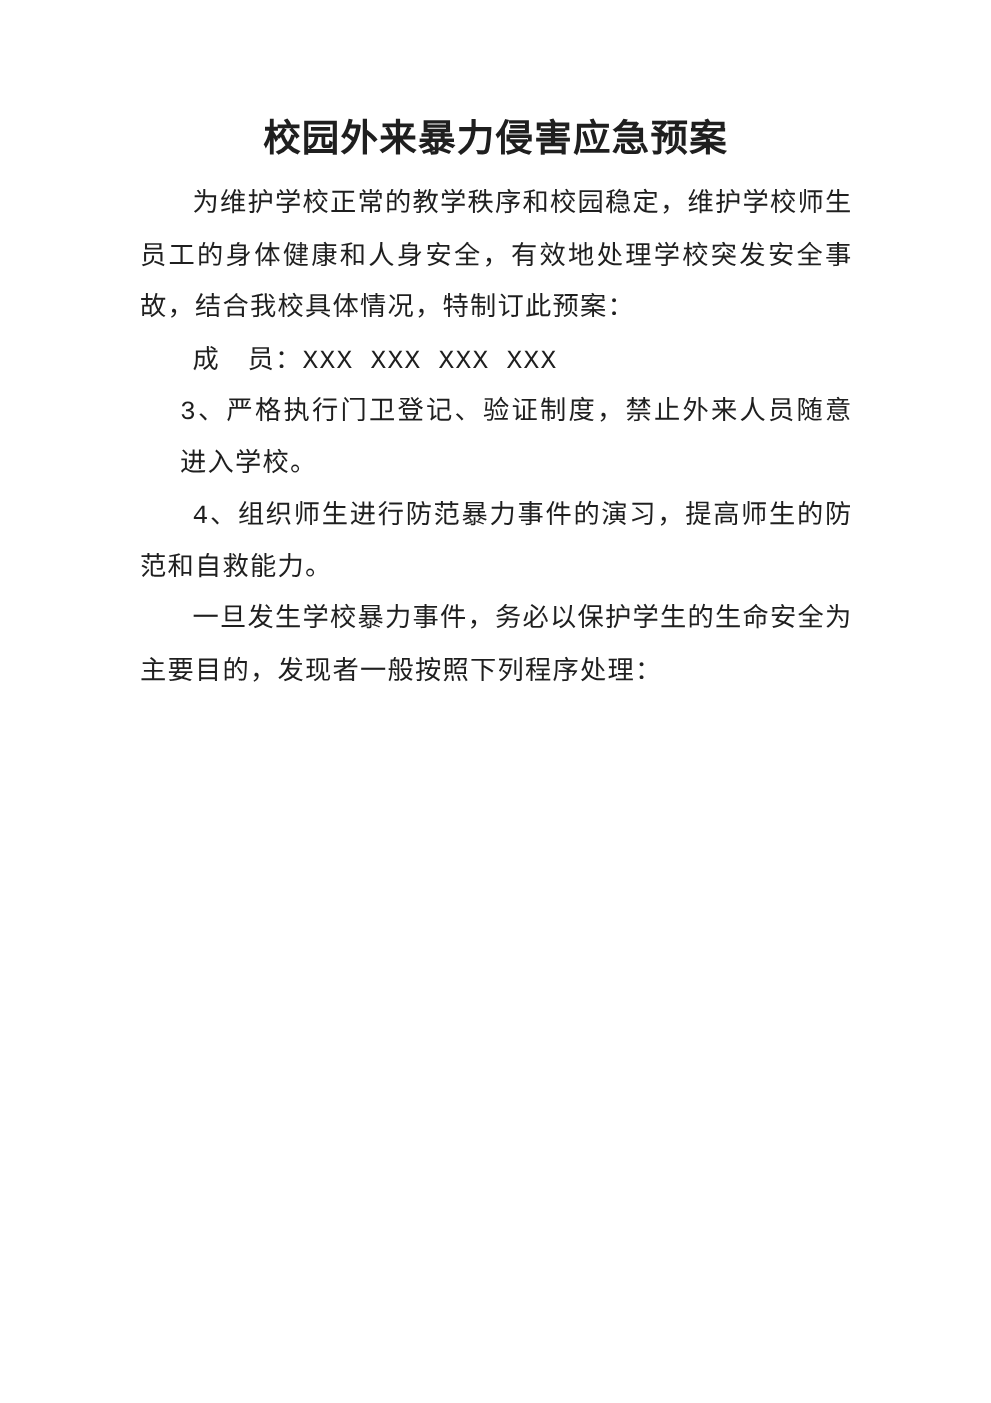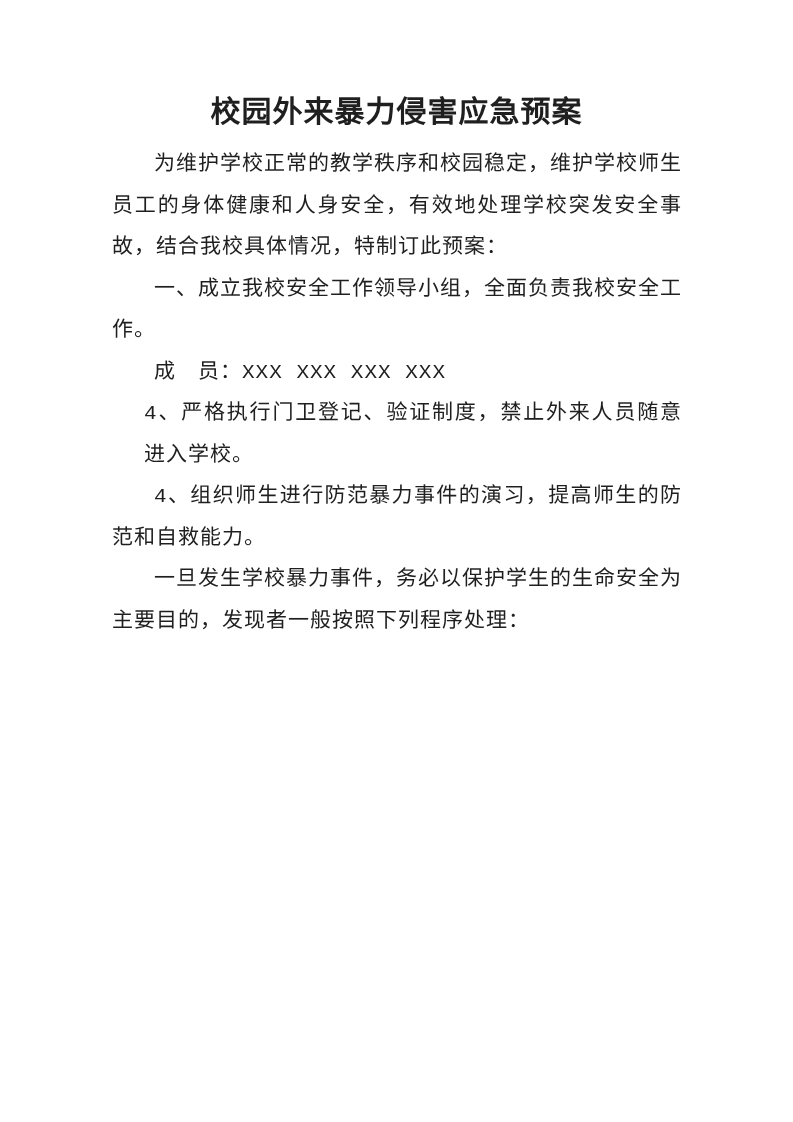--- a/index.html
+++ b/index.html
@@ -55,28 +55,27 @@
 <body>
 
 <div class="page">
 
   <h1 class="doc-title">校园外来暴力侵害应急预案</h1>
 
   <div class="content">
 
     <p class="para indent">为维护学校正常的教学秩序和校园稳定，维护学校师生员工的身体健康和人身安全，有效地处理学校突发安全事故，结合我校具体情况，特制订此预案：</p>
 
-    <p class="para indent">一、成立我校安全工作领导小组，全面负责我校安全工作。</p>
 
 
 
     <p class="para indent">成　员：XXX XXX XXX XXX</p>
 
 
-    <p class="para hang">4、严格执行门卫登记、验证制度，禁止外来人员随意进入学校。</p>
+    <p class="para hang">3、严格执行门卫登记、验证制度，禁止外来人员随意进入学校。</p>
 
 
 
     <p class="para indent">4、组织师生进行防范暴力事件的演习，提高师生的防范和自救能力。</p>
 
 
     <p class="para indent">一旦发生学校暴力事件，务必以保护学生的生命安全为主要目的，发现者一般按照下列程序处理：</p>
 
   </div>
 </div>

